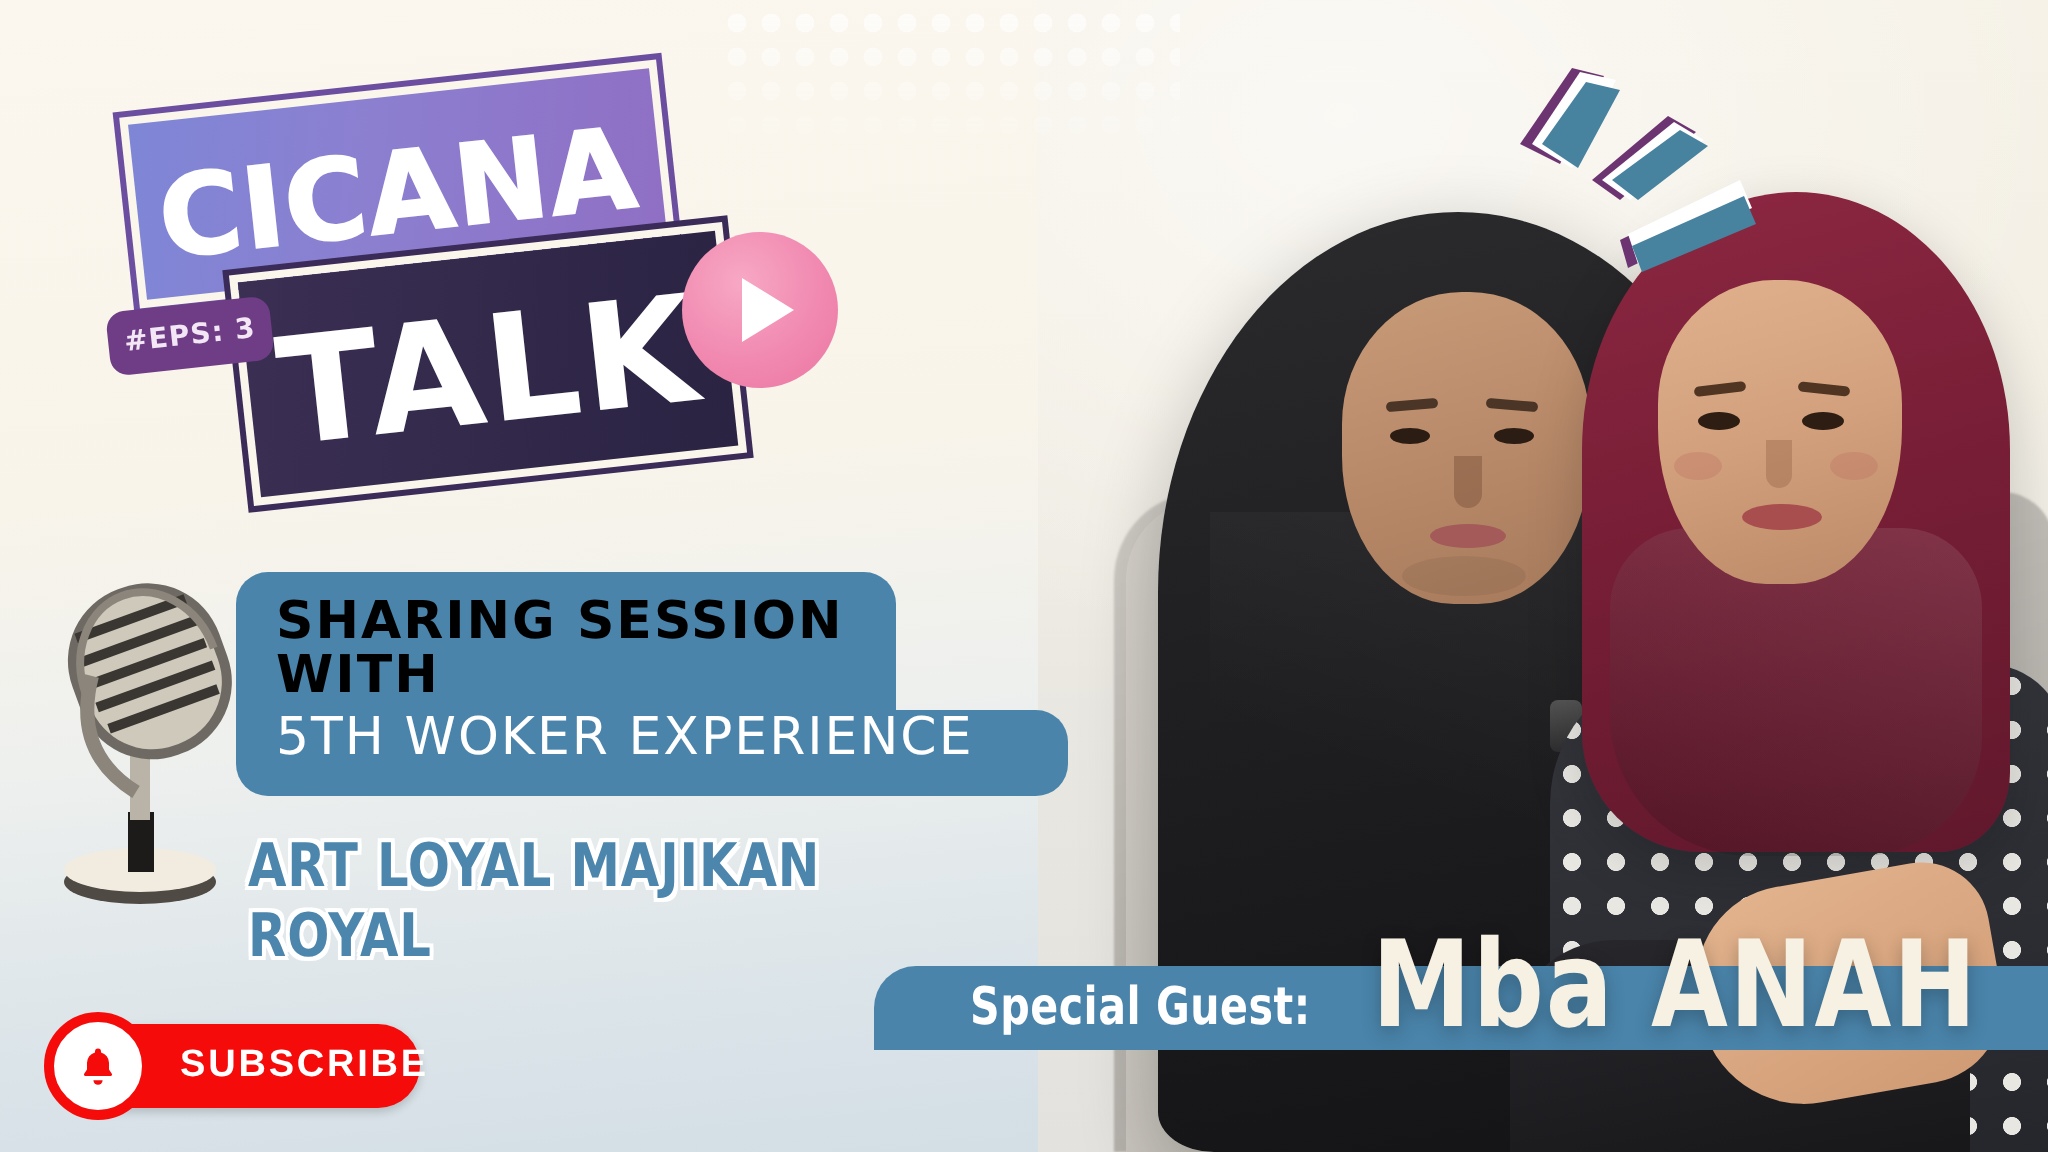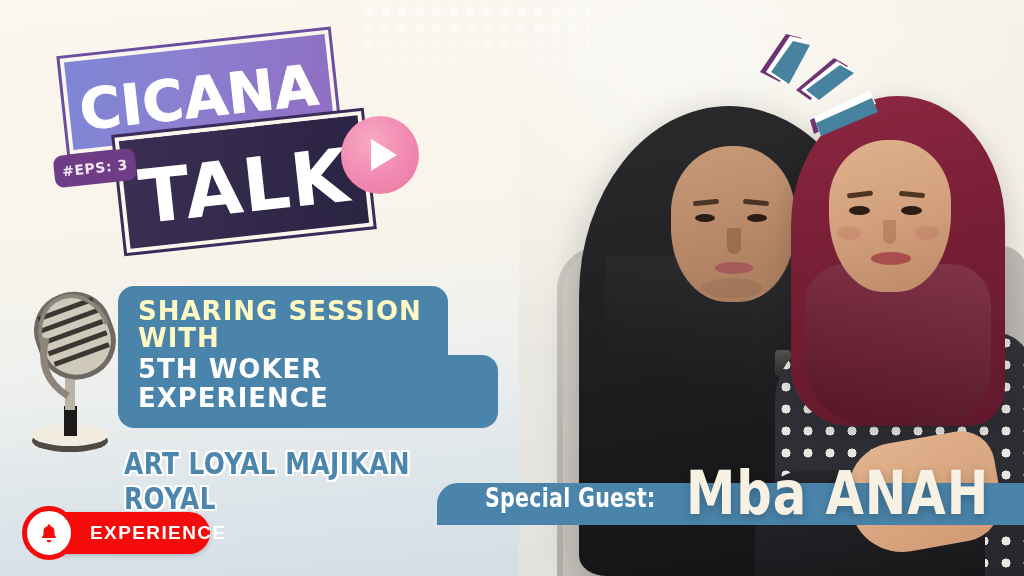--- a/index.html
+++ b/index.html
@@ -171,31 +171,31 @@
     width:0;height:0;margin-left:7px;
     border-left:26px solid #fff;border-top:16px solid transparent;border-bottom:16px solid transparent;
   }
 
   
   .mic{position:absolute;left:16px;top:278px;width:108px;height:176px;}
 
   
   .info-wrap{position:absolute;left:118px;top:286px;width:400px;}
   .info-l1{
-    background:#4a84aa;color:#fef9c3;
+    background:#4a84aa;color:#000000;
     width:330px;border-radius:16px 16px 0 0;
     padding:12px 20px 2px 20px;box-sizing:border-box;
     font-family:"DejaVu Sans", sans-serif;font-weight:800;font-size:26px;
     letter-spacing:1px;line-height:1.05;
   }
   .info-l2{
     background:#4a84aa;color:#fff;
-    width:380px;border-radius:0 16px 16px 16px;
+    width:416px;border-radius:0 16px 16px 16px;
     padding:0 20px 14px 20px;box-sizing:border-box;
-    font-family:"DejaVu Sans", sans-serif;font-weight:700;font-size:26px;
+    font-family:"DejaVu Sans", sans-serif;font-weight:400;font-size:26px;
     letter-spacing:1px;line-height:1.15;
   }
   .subtitle{
     margin-top:18px;margin-left:6px;
     color:#4d86ad;font-family:"DejaVu Sans Condensed","DejaVu Sans",sans-serif;
     font-weight:900;font-size:30px;letter-spacing:.5px;
     transform:scaleX(.92);transform-origin:left center;
     text-shadow:
       -2px -2px 0 #fff, 2px -2px 0 #fff, -2px 2px 0 #fff, 2px 2px 0 #fff,
       0 -2px 0 #fff, 0 2px 0 #fff, -2px 0 0 #fff, 2px 0 0 #fff;
@@ -214,21 +214,21 @@
   }
   .sub-label{
     margin-left:62px;color:#fff;font-weight:800;font-size:19px;letter-spacing:1.4px;
     font-family:"Liberation Sans", sans-serif;
   }
 
   
   .guest-bar{
     position:absolute;left:437px;top:483px;width:587px;height:42px;
     background:#4a84aa;border-radius:21px 0 0 0;
-    display:flex;
+    display:flex;align-items:center;
   }
   .guest-label{
     margin-left:48px;color:#fff;font-weight:800;font-size:26px;letter-spacing:.3px;
     font-family:"DejaVu Sans Condensed","DejaVu Sans",sans-serif;transform:scaleX(.88);
     transform-origin:left center;white-space:nowrap;
   }
   .guest-name{
     position:absolute;left:686px;top:458px;
     color:#f7f1e3;font-weight:900;font-size:60px;letter-spacing:1px;
     font-family:"DejaVu Sans Condensed","DejaVu Sans",sans-serif;
@@ -348,21 +348,21 @@
     <div class="subtitle">ART LOYAL MAJIKAN ROYAL</div>
   </div>
 
   <div class="subscribe">
     <div class="bellcirc">
       <svg width="24" height="24" viewBox="0 0 24 24">
         <path d="M12 3.2a1.5 1.5 0 0 1 1.5 1.5v.5a5.4 5.4 0 0 1 4 5.2v3.3l1.4 2.2a.7.7 0 0 1-.6 1.1H5.7a.7.7 0 0 1-.6-1.1L6.5 13.7v-3.3a5.4 5.4 0 0 1 4-5.2v-.5A1.5 1.5 0 0 1 12 3.2z" fill="#f60b0b"></path>
         <path d="M9.7 19.1h4.6a2.3 2.3 0 0 1-4.6 0z" fill="#f60b0b"></path>
       </svg>
     </div>
-    <span class="sub-label">EXPERIENCE</span>
+    <span class="sub-label">SUBSCRIBE</span>
   </div>
 
   <div class="guest-bar">
     <span class="guest-label">Special Guest:</span>
   </div>
   <div class="guest-name">Mba ANAH</div>
 
 
 </div>
 

